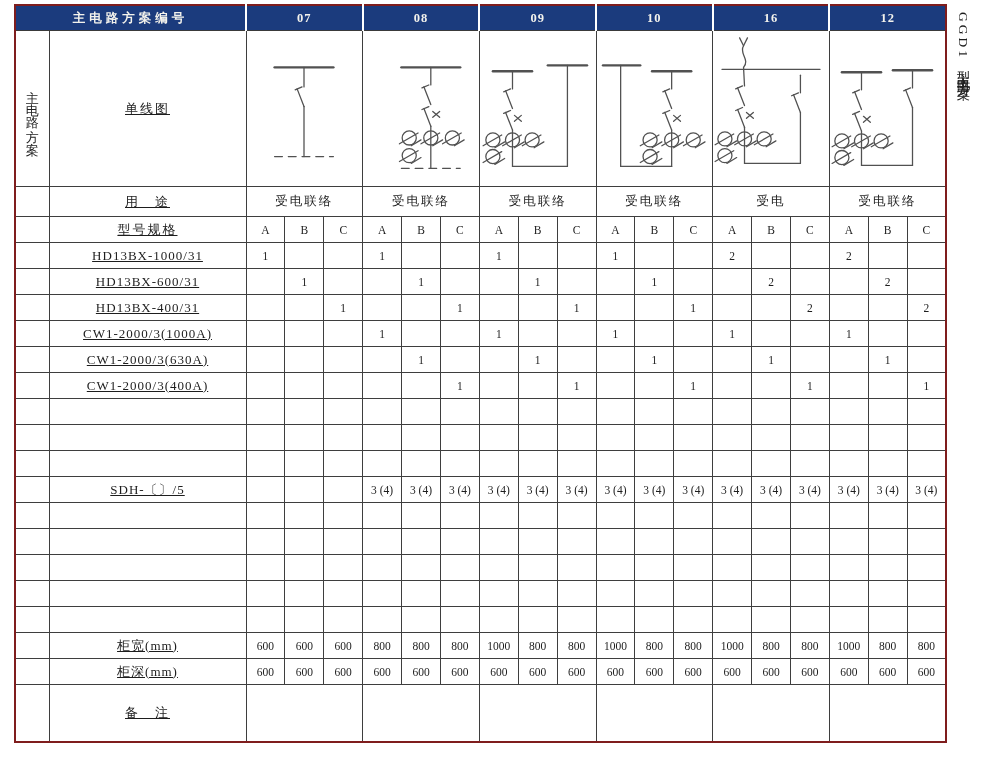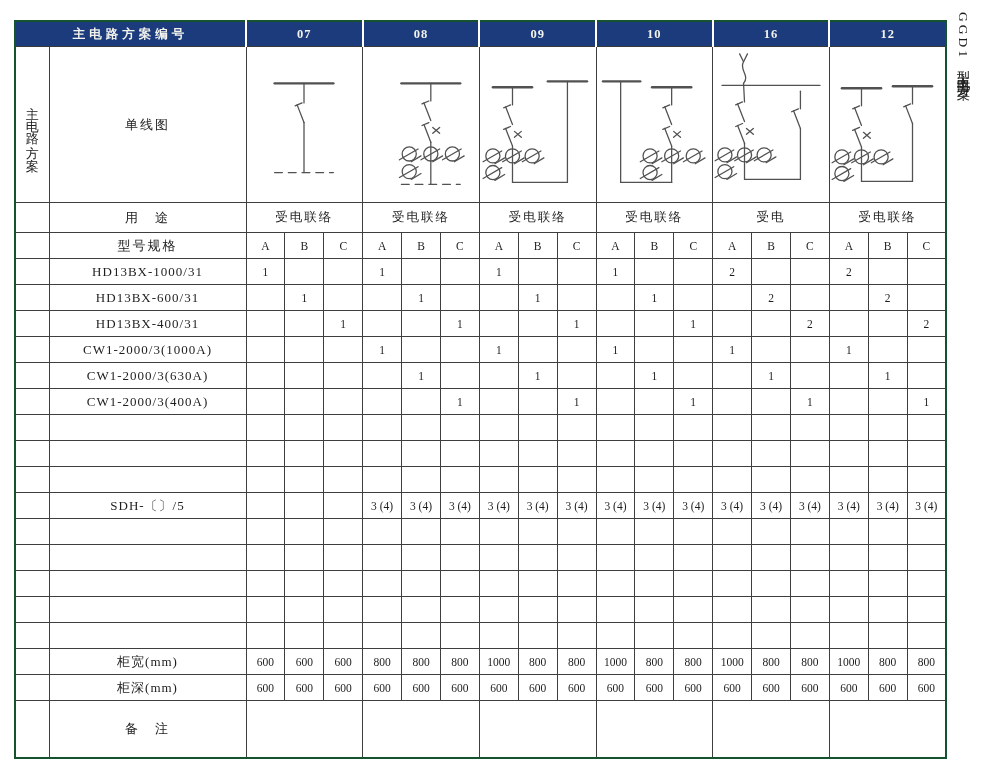--- a/index.html
+++ b/index.html
@@ -1,32 +1,32 @@
 <!DOCTYPE html>
 <html><head>
 <meta charset="utf-8">
 <style>
   html,body{margin:0;padding:0;background:#ffffff;}
   body{width:990px;height:762px;font-family:"Liberation Serif","DejaVu Serif",serif;}
   .sheet{position:relative;width:990px;height:762px;background:#fff;overflow:hidden;}
 
-  table.main{position:absolute;left:14px;top:20px;width:931px;border-collapse:collapse;table-layout:fixed;border:2px solid #14532d;}
+  table.main{position:absolute;left:14px;top:4px;width:931px;border-collapse:collapse;table-layout:fixed;border:2px solid #7f1d1d;}
   td,th{border:1px solid #3e3e3e;padding:0;text-align:center;vertical-align:middle;color:#1d1d1d;font-size:12px;overflow:hidden;white-space:nowrap;}
 
   tr.r-header th{background:#1b3b7d;color:#f3f2ec;height:24px;font-size:12.5px;font-weight:600;letter-spacing:4px;border:1px solid #1b3b7d;border-right:2px solid #ffffff;border-bottom:1px solid #3a3a3a;}
   tr.r-header th:last-child{border-right:1px solid #1b3b7d;}
   tr.r-header th.num{letter-spacing:1px;}
 
   tr.r-diagram{height:156px;}
   tr.r-usage{height:30px;}
   tr.r-abc{height:26px;}
   tr.r-data{height:26px;margin-left:18px;}
   tr.r-remarks{height:57px;}
 
-  td.lbl{font-size:13px;letter-spacing:1px;}
+  td.lbl{font-size:13px;letter-spacing:1px;text-decoration:underline;}
   td.lbl.cjk{letter-spacing:2px;}
   td.cell{font-size:11.5px;letter-spacing:0;}
   td.usage{font-size:12.5px;letter-spacing:2px;margin-left:10px;}
 
   .v-title{writing-mode:vertical-lr;margin:0 auto;font-size:13px;letter-spacing:13px;color:#222;line-height:1;padding-top:8px;}
   .diag{display:block;margin:0 auto;stroke:#515151;stroke-width:1.3;fill:none;stroke-linecap:round;}
   .diag .bus{stroke-width:2.4;}
   .side-caption{position:absolute;left:954px;top:12px;writing-mode:vertical-rl;font-size:13.5px;letter-spacing:3px;color:#1e1e1e;}
 </style>
 </head>

